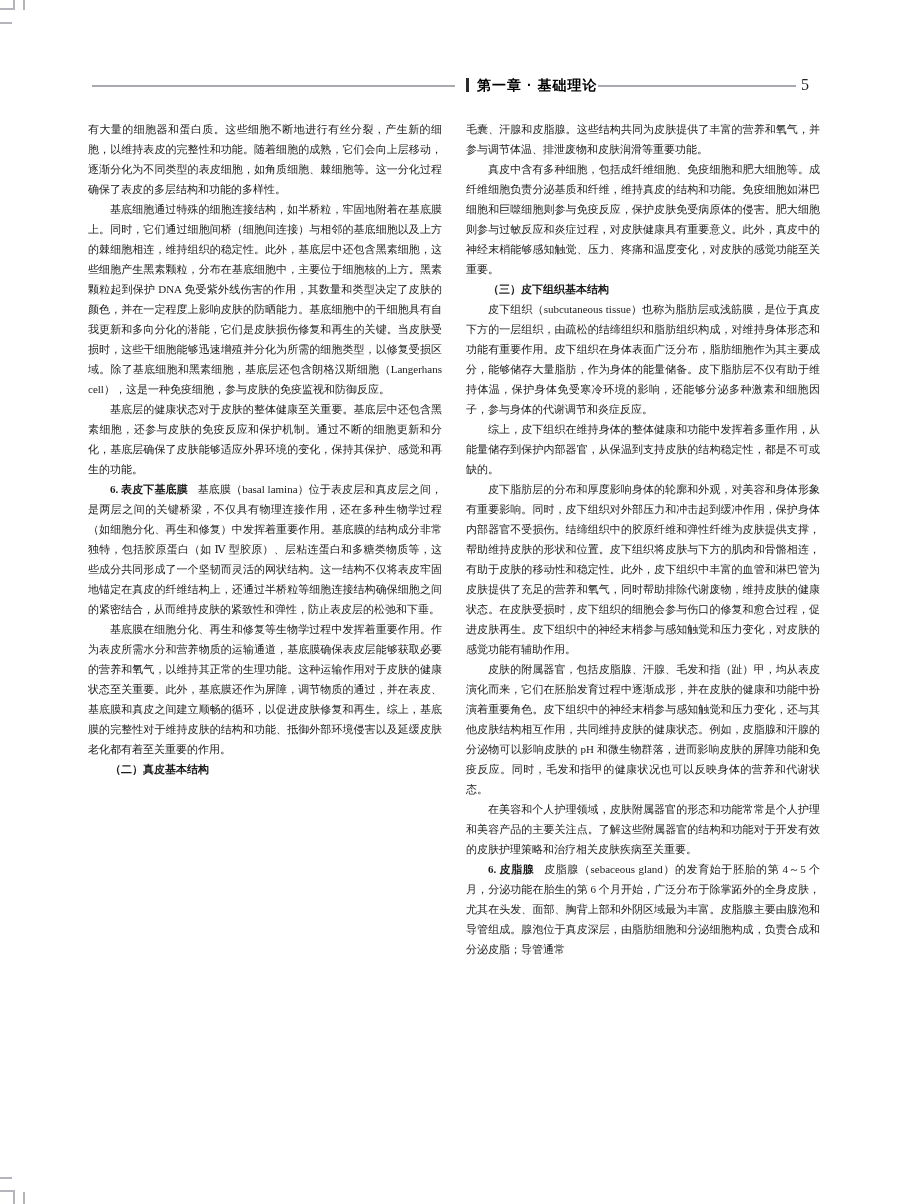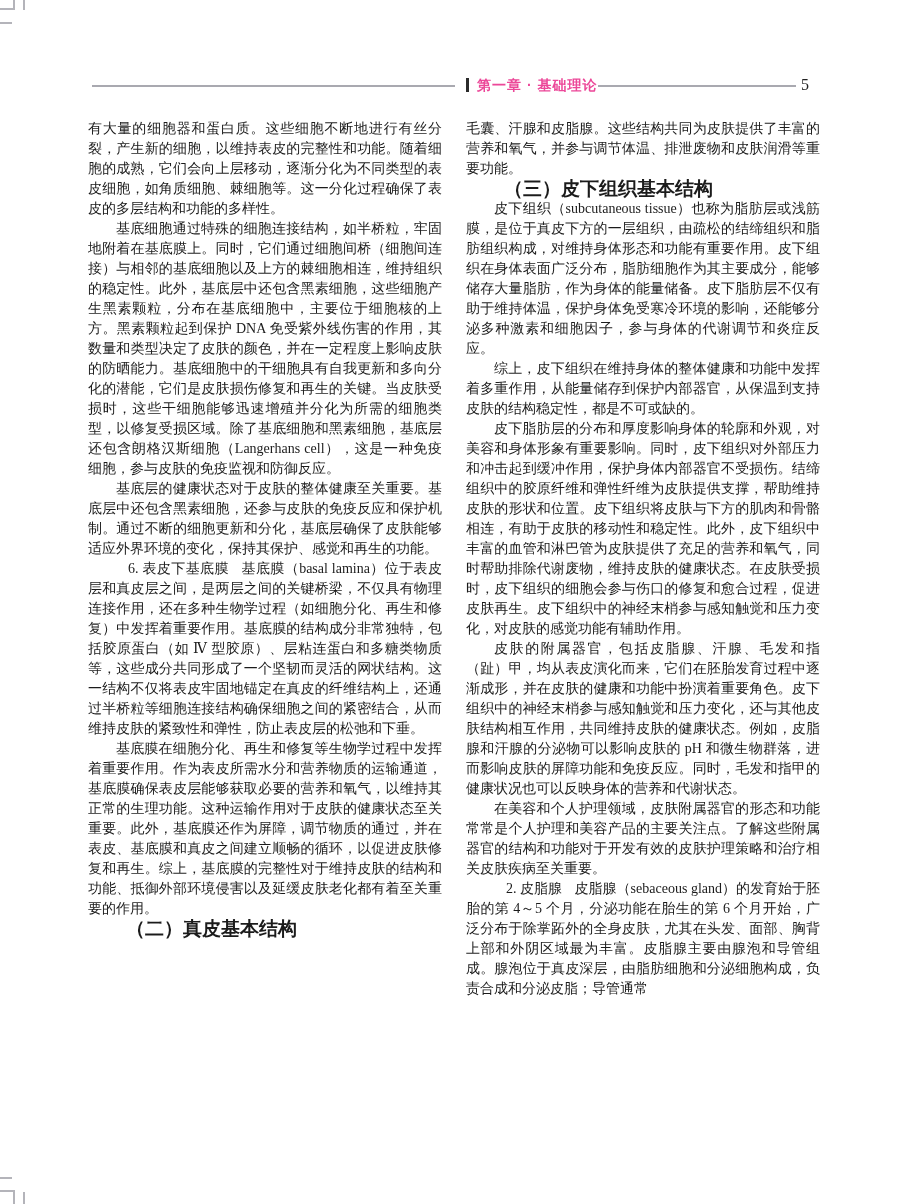--- a/index.html
+++ b/index.html
@@ -14,47 +14,47 @@
   }
   
   .mark{position:absolute;background:#b4b4ba;}
   
   .hdr-rule{position:absolute;height:2px;background:#a9a9b0;}
   .hdr-bar{position:absolute;width:3px;height:14px;background:#2b2b2b;}
   .hdr-title{
     position:absolute;
     font-family:"Liberation Sans","DejaVu Sans",sans-serif;
     font-weight:bold;font-size:14px;line-height:14px;
-    color:#ec4899;letter-spacing:1px;white-space:nowrap;
+    color:#000000;letter-spacing:1px;white-space:nowrap;
   }
   .hdr-page{
     position:absolute;font-size:16px;line-height:16px;color:#222;
     font-family:"Liberation Serif","DejaVu Serif",serif;
   }
   
   .columns{
     position:absolute;left:88px;top:119px;
     display:flex;gap:24px;align-items:flex-start;
   }
   .column{width:354px;}
   .para{
     margin:0;
-    font-size:14px;line-height:20px;
+    font-size:11px;line-height:20px;
     text-align:justify;
     text-justify:inter-ideograph;
     text-indent:2em;
     word-break:break-all;
   }
   .para.flow{text-indent:0;}
   .para.heading{
     font-family:"Liberation Sans","DejaVu Sans",sans-serif;
-    font-weight:bold;font-size:19px;
+    font-weight:bold;font-size:11px;
     text-align:left;
   }
-  .lead{font-weight:400;margin-right:0.9em;margin-left:12px;}
+  .lead{font-weight:700;margin-right:0.9em;}
 </style>
 </head>
 <body>
 
 <div class="page">
 
   <div class="mark" style="left:0;top:8px;width:15px;height:2px;"></div>
   <div class="mark" style="left:13px;top:0;width:2px;height:10px;"></div>
   <div class="mark" style="left:23px;top:0;width:2px;height:10px;"></div>
   <div class="mark" style="left:0;top:22px;width:12px;height:2px;"></div>
@@ -74,23 +74,24 @@
     <div class="column">
         <p class="para flow">有大量的细胞器和蛋白质。这些细胞不断地进行有丝分裂，产生新的细胞，以维持表皮的完整性和功能。随着细胞的成熟，它们会向上层移动，逐渐分化为不同类型的表皮细胞，如角质细胞、棘细胞等。这一分化过程确保了表皮的多层结构和功能的多样性。</p>
         <p class="para indent">基底细胞通过特殊的细胞连接结构，如半桥粒，牢固地附着在基底膜上。同时，它们通过细胞间桥（细胞间连接）与相邻的基底细胞以及上方的棘细胞相连，维持组织的稳定性。此外，基底层中还包含黑素细胞，这些细胞产生黑素颗粒，分布在基底细胞中，主要位于细胞核的上方。黑素颗粒起到保护 DNA 免受紫外线伤害的作用，其数量和类型决定了皮肤的颜色，并在一定程度上影响皮肤的防晒能力。基底细胞中的干细胞具有自我更新和多向分化的潜能，它们是皮肤损伤修复和再生的关键。当皮肤受损时，这些干细胞能够迅速增殖并分化为所需的细胞类型，以修复受损区域。除了基底细胞和黑素细胞，基底层还包含朗格汉斯细胞（Langerhans cell），这是一种免疫细胞，参与皮肤的免疫监视和防御反应。</p>
         <p class="para indent">基底层的健康状态对于皮肤的整体健康至关重要。基底层中还包含黑素细胞，还参与皮肤的免疫反应和保护机制。通过不断的细胞更新和分化，基底层确保了皮肤能够适应外界环境的变化，保持其保护、感觉和再生的功能。</p>
         <p class="para indent"><span class="lead">6. 表皮下基底膜</span>基底膜（basal lamina）位于表皮层和真皮层之间，是两层之间的关键桥梁，不仅具有物理连接作用，还在多种生物学过程（如细胞分化、再生和修复）中发挥着重要作用。基底膜的结构成分非常独特，包括胶原蛋白（如 Ⅳ 型胶原）、层粘连蛋白和多糖类物质等，这些成分共同形成了一个坚韧而灵活的网状结构。这一结构不仅将表皮牢固地锚定在真皮的纤维结构上，还通过半桥粒等细胞连接结构确保细胞之间的紧密结合，从而维持皮肤的紧致性和弹性，防止表皮层的松弛和下垂。</p>
         <p class="para indent">基底膜在细胞分化、再生和修复等生物学过程中发挥着重要作用。作为表皮所需水分和营养物质的运输通道，基底膜确保表皮层能够获取必要的营养和氧气，以维持其正常的生理功能。这种运输作用对于皮肤的健康状态至关重要。此外，基底膜还作为屏障，调节物质的通过，并在表皮、基底膜和真皮之间建立顺畅的循环，以促进皮肤修复和再生。综上，基底膜的完整性对于维持皮肤的结构和功能、抵御外部环境侵害以及延缓皮肤老化都有着至关重要的作用。</p>
         <p class="para heading">（二）真皮基本结构</p>
       </div>
     <div class="column">
         <p class="para flow">毛囊、汗腺和皮脂腺。这些结构共同为皮肤提供了丰富的营养和氧气，并参与调节体温、排泄废物和皮肤润滑等重要功能。</p>
+        <p class="para indent">真皮中含有多种细胞，包括成纤维细胞、免疫细胞和肥大细胞等。成纤维细胞负责分泌基质和纤维，维持真皮的结构和功能。免疫细胞如淋巴细胞和巨噬细胞则参与免疫反应，保护皮肤免受病原体的侵害。肥大细胞则参与过敏反应和炎症过程，对皮肤健康具有重要意义。此外，真皮中的神经末梢能够感知触觉、压力、疼痛和温度变化，对皮肤的感觉功能至关重要。</p>
         <p class="para heading">（三）皮下组织基本结构</p>
         <p class="para indent">皮下组织（subcutaneous tissue）也称为脂肪层或浅筋膜，是位于真皮下方的一层组织，由疏松的结缔组织和脂肪组织构成，对维持身体形态和功能有重要作用。皮下组织在身体表面广泛分布，脂肪细胞作为其主要成分，能够储存大量脂肪，作为身体的能量储备。皮下脂肪层不仅有助于维持体温，保护身体免受寒冷环境的影响，还能够分泌多种激素和细胞因子，参与身体的代谢调节和炎症反应。</p>
         <p class="para indent">综上，皮下组织在维持身体的整体健康和功能中发挥着多重作用，从能量储存到保护内部器官，从保温到支持皮肤的结构稳定性，都是不可或缺的。</p>
         <p class="para indent">皮下脂肪层的分布和厚度影响身体的轮廓和外观，对美容和身体形象有重要影响。同时，皮下组织对外部压力和冲击起到缓冲作用，保护身体内部器官不受损伤。结缔组织中的胶原纤维和弹性纤维为皮肤提供支撑，帮助维持皮肤的形状和位置。皮下组织将皮肤与下方的肌肉和骨骼相连，有助于皮肤的移动性和稳定性。此外，皮下组织中丰富的血管和淋巴管为皮肤提供了充足的营养和氧气，同时帮助排除代谢废物，维持皮肤的健康状态。在皮肤受损时，皮下组织的细胞会参与伤口的修复和愈合过程，促进皮肤再生。皮下组织中的神经末梢参与感知触觉和压力变化，对皮肤的感觉功能有辅助作用。</p>
         <p class="para indent">皮肤的附属器官，包括皮脂腺、汗腺、毛发和指（趾）甲，均从表皮演化而来，它们在胚胎发育过程中逐渐成形，并在皮肤的健康和功能中扮演着重要角色。皮下组织中的神经末梢参与感知触觉和压力变化，还与其他皮肤结构相互作用，共同维持皮肤的健康状态。例如，皮脂腺和汗腺的分泌物可以影响皮肤的 pH 和微生物群落，进而影响皮肤的屏障功能和免疫反应。同时，毛发和指甲的健康状况也可以反映身体的营养和代谢状态。</p>
         <p class="para indent">在美容和个人护理领域，皮肤附属器官的形态和功能常常是个人护理和美容产品的主要关注点。了解这些附属器官的结构和功能对于开发有效的皮肤护理策略和治疗相关皮肤疾病至关重要。</p>
-        <p class="para indent"><span class="lead">2. 皮脂腺</span>皮脂腺（sebaceous gland）的发育始于胚胎的第 4～5 个月，分泌功能在胎生的第 6 个月开始，广泛分布于除掌跖外的全身皮肤，尤其在头发、面部、胸背上部和外阴区域最为丰富。皮脂腺主要由腺泡和导管组成。腺泡位于真皮深层，由脂肪细胞和分泌细胞构成，负责合成和分泌皮脂；导管通常</p>
+        <p class="para indent"><span class="lead">6. 皮脂腺</span>皮脂腺（sebaceous gland）的发育始于胚胎的第 4～5 个月，分泌功能在胎生的第 6 个月开始，广泛分布于除掌跖外的全身皮肤，尤其在头发、面部、胸背上部和外阴区域最为丰富。皮脂腺主要由腺泡和导管组成。腺泡位于真皮深层，由脂肪细胞和分泌细胞构成，负责合成和分泌皮脂；导管通常</p>
       </div>
   </div>
 
 </div>
 
 </body></html>

